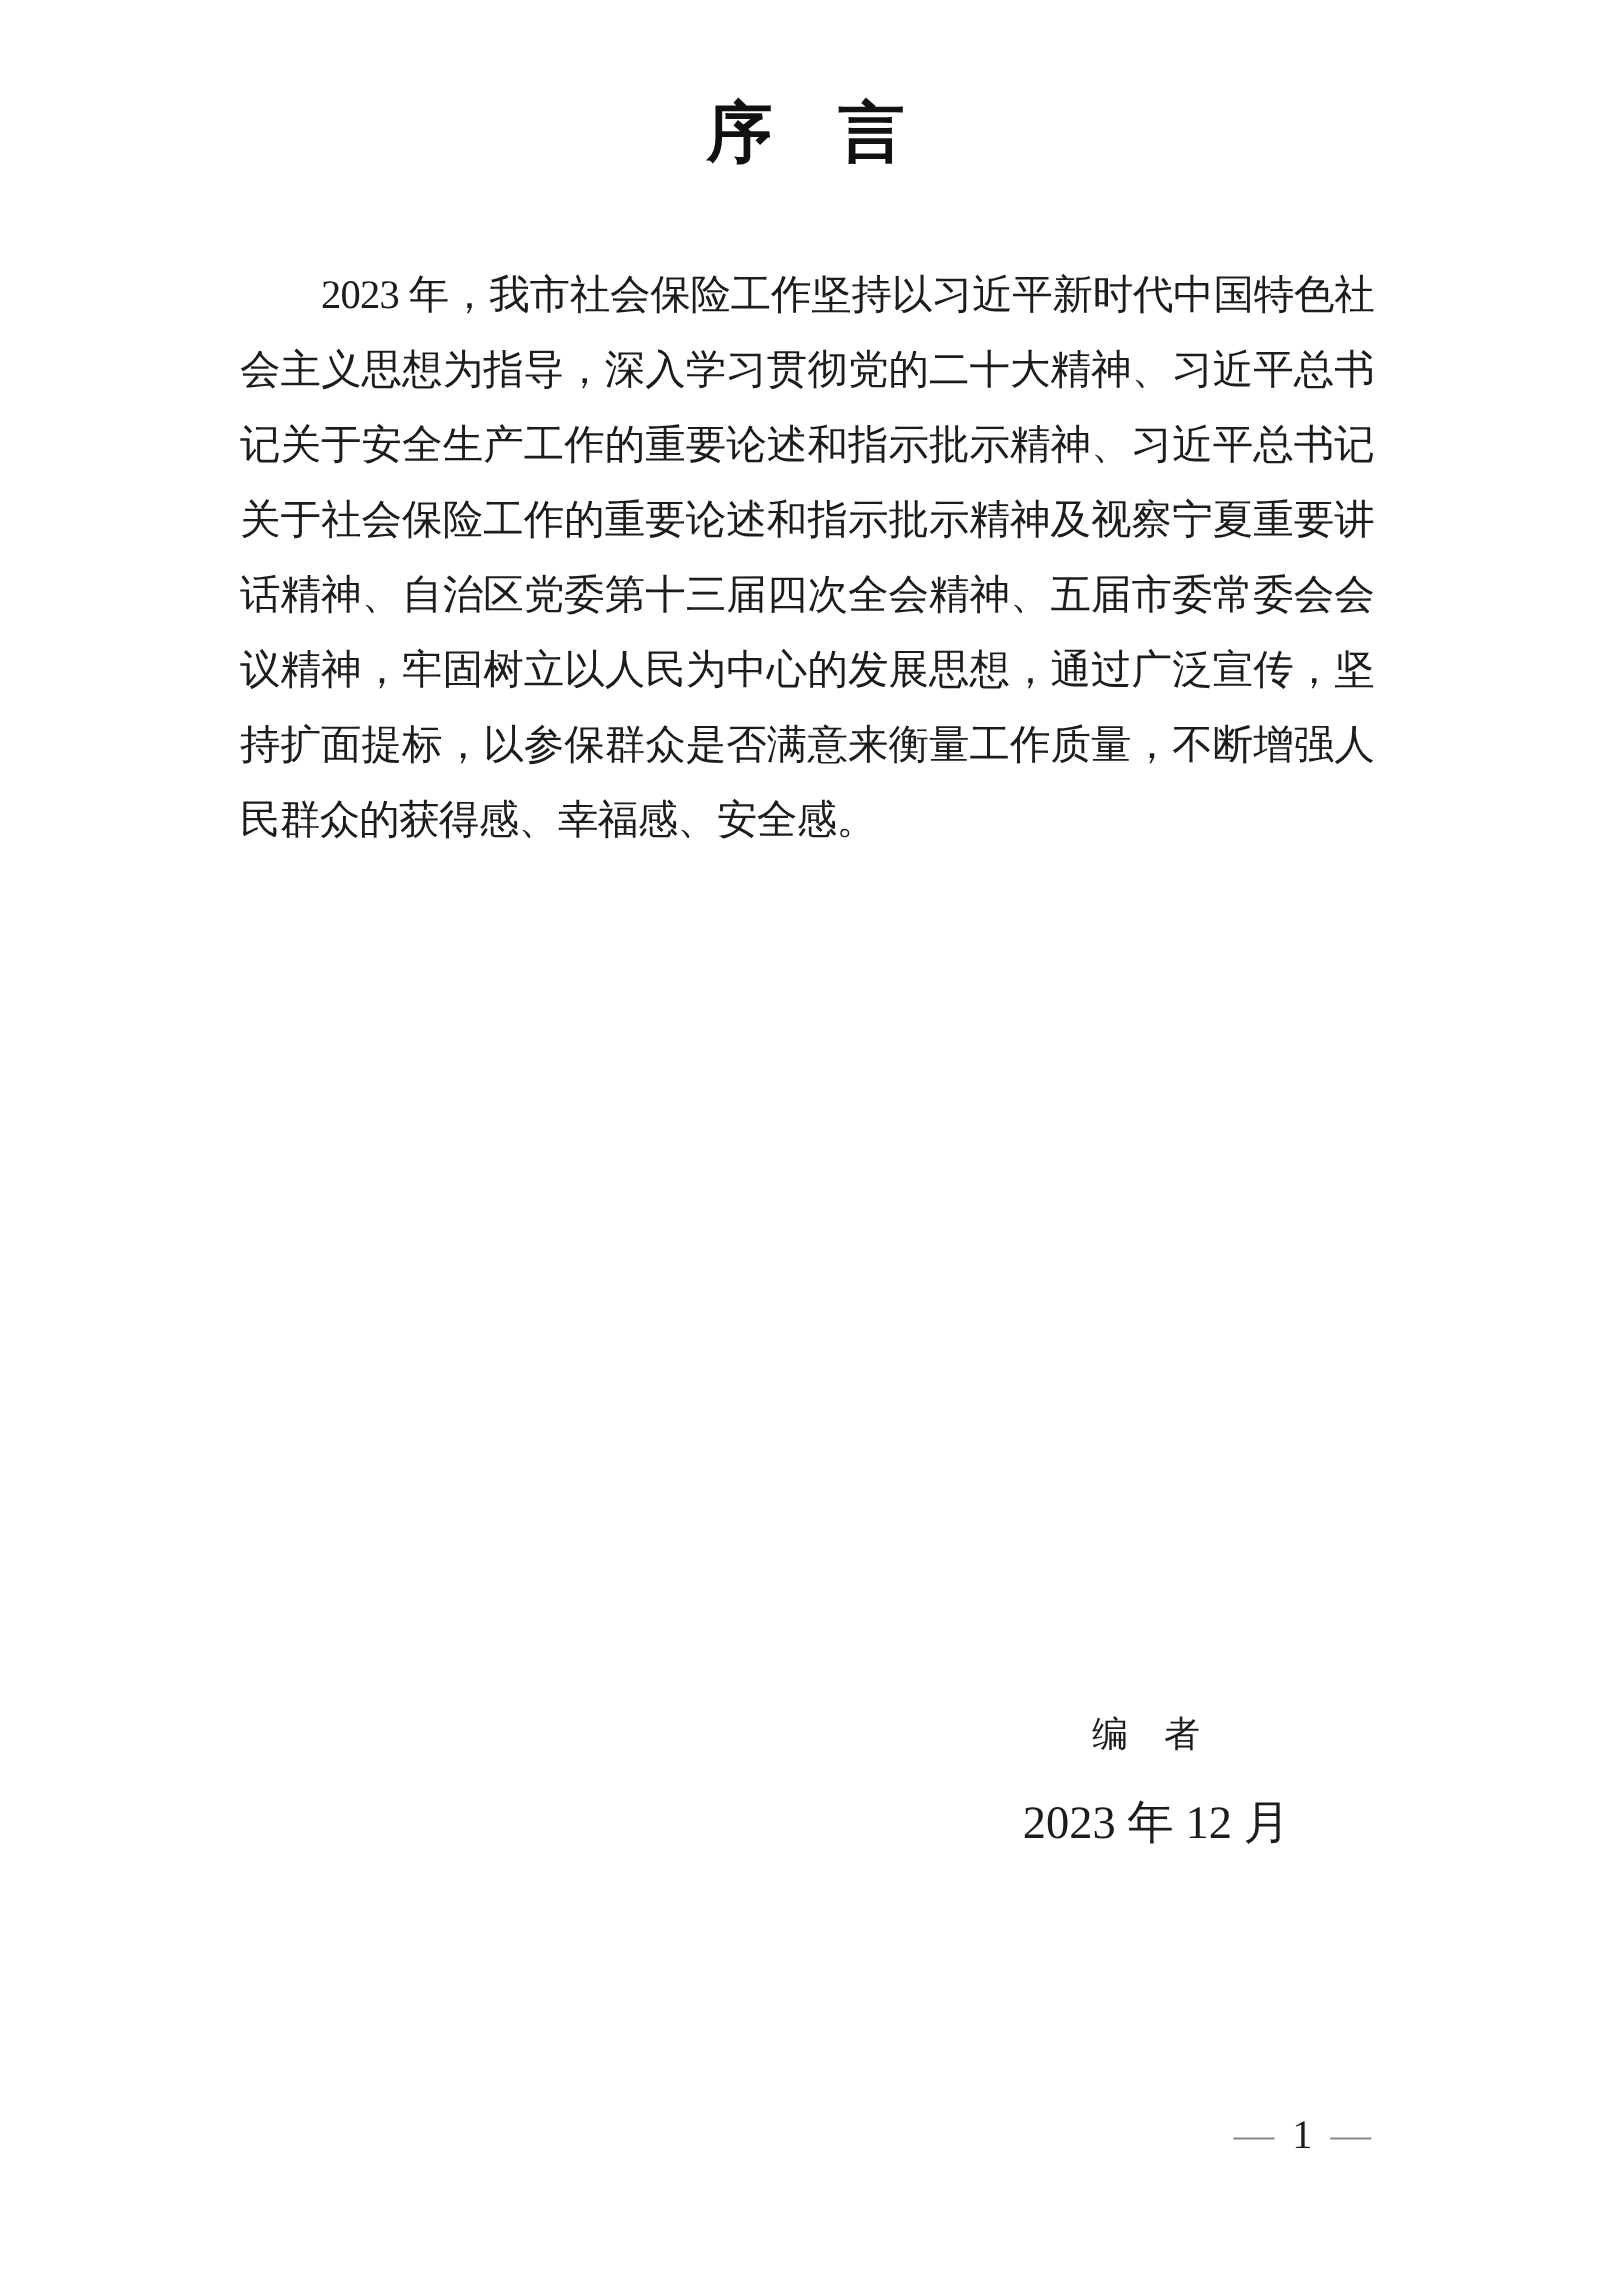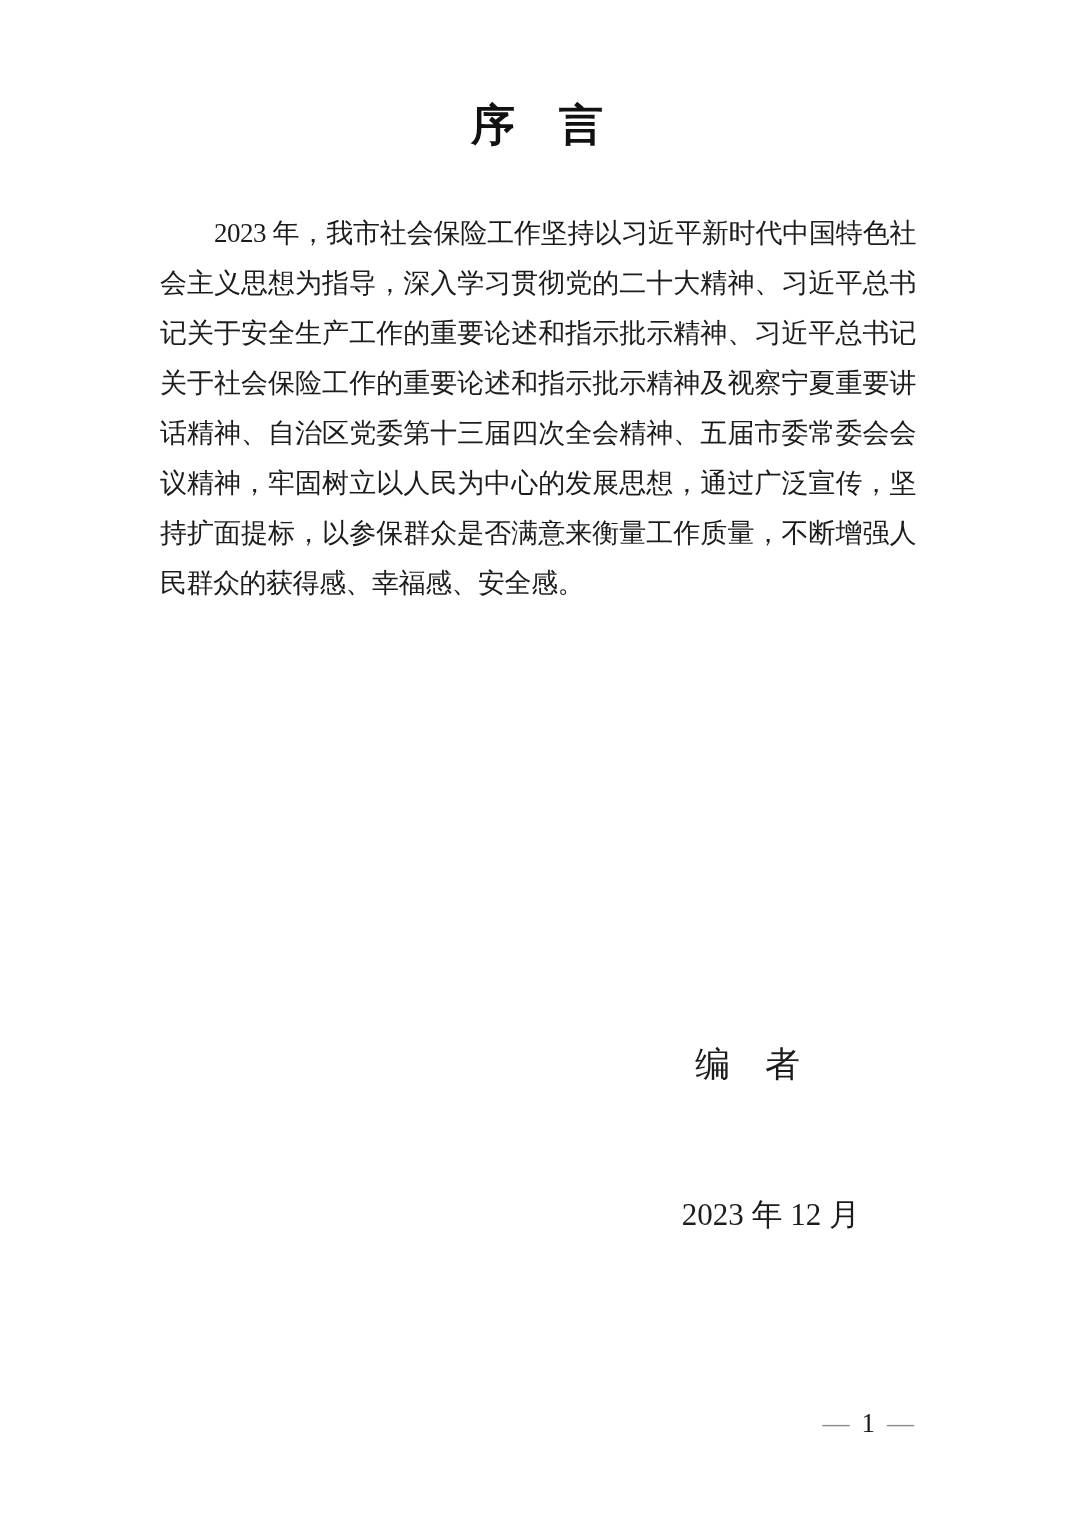--- a/index.html
+++ b/index.html
@@ -12,21 +12,21 @@
     width: 1074px;
     height: 1520px;
     background: #ffffff;
     font-family: "Liberation Serif", "DejaVu Serif", serif;
     color: #1c1c1c;
     overflow: hidden;
     margin: 0 auto;
   }
   .title {
     margin: 0;
-    padding-top: 102px;
+    padding-top: 65px;
     text-align: center;
     font-size: 44px;
     line-height: 48px;
     font-weight: bold;
     color: #111111;
   }
   .content {
     margin: 58px 158px 0 160px;
     font-size: 27px;
     line-height: 50px;
@@ -34,25 +34,25 @@
     text-align: justify;
     text-justify: inter-character;
     color: #1c1c1c;
   }
   .content p {
     margin: 0;
     text-indent: 2em;
   }
   .signature {
     position: absolute;
-    top: 1040px;
+    top: 1132px;
     left: 0;
     right: 274px;
     text-align: right;
-    font-size: 35px;
+    font-size: 24px;
     line-height: 50px;
     color: #1c1c1c;
   }
   .date {
     position: absolute;
     top: 1193px;
     left: 0;
     right: 214px;
     text-align: right;
     font-size: 31px;

